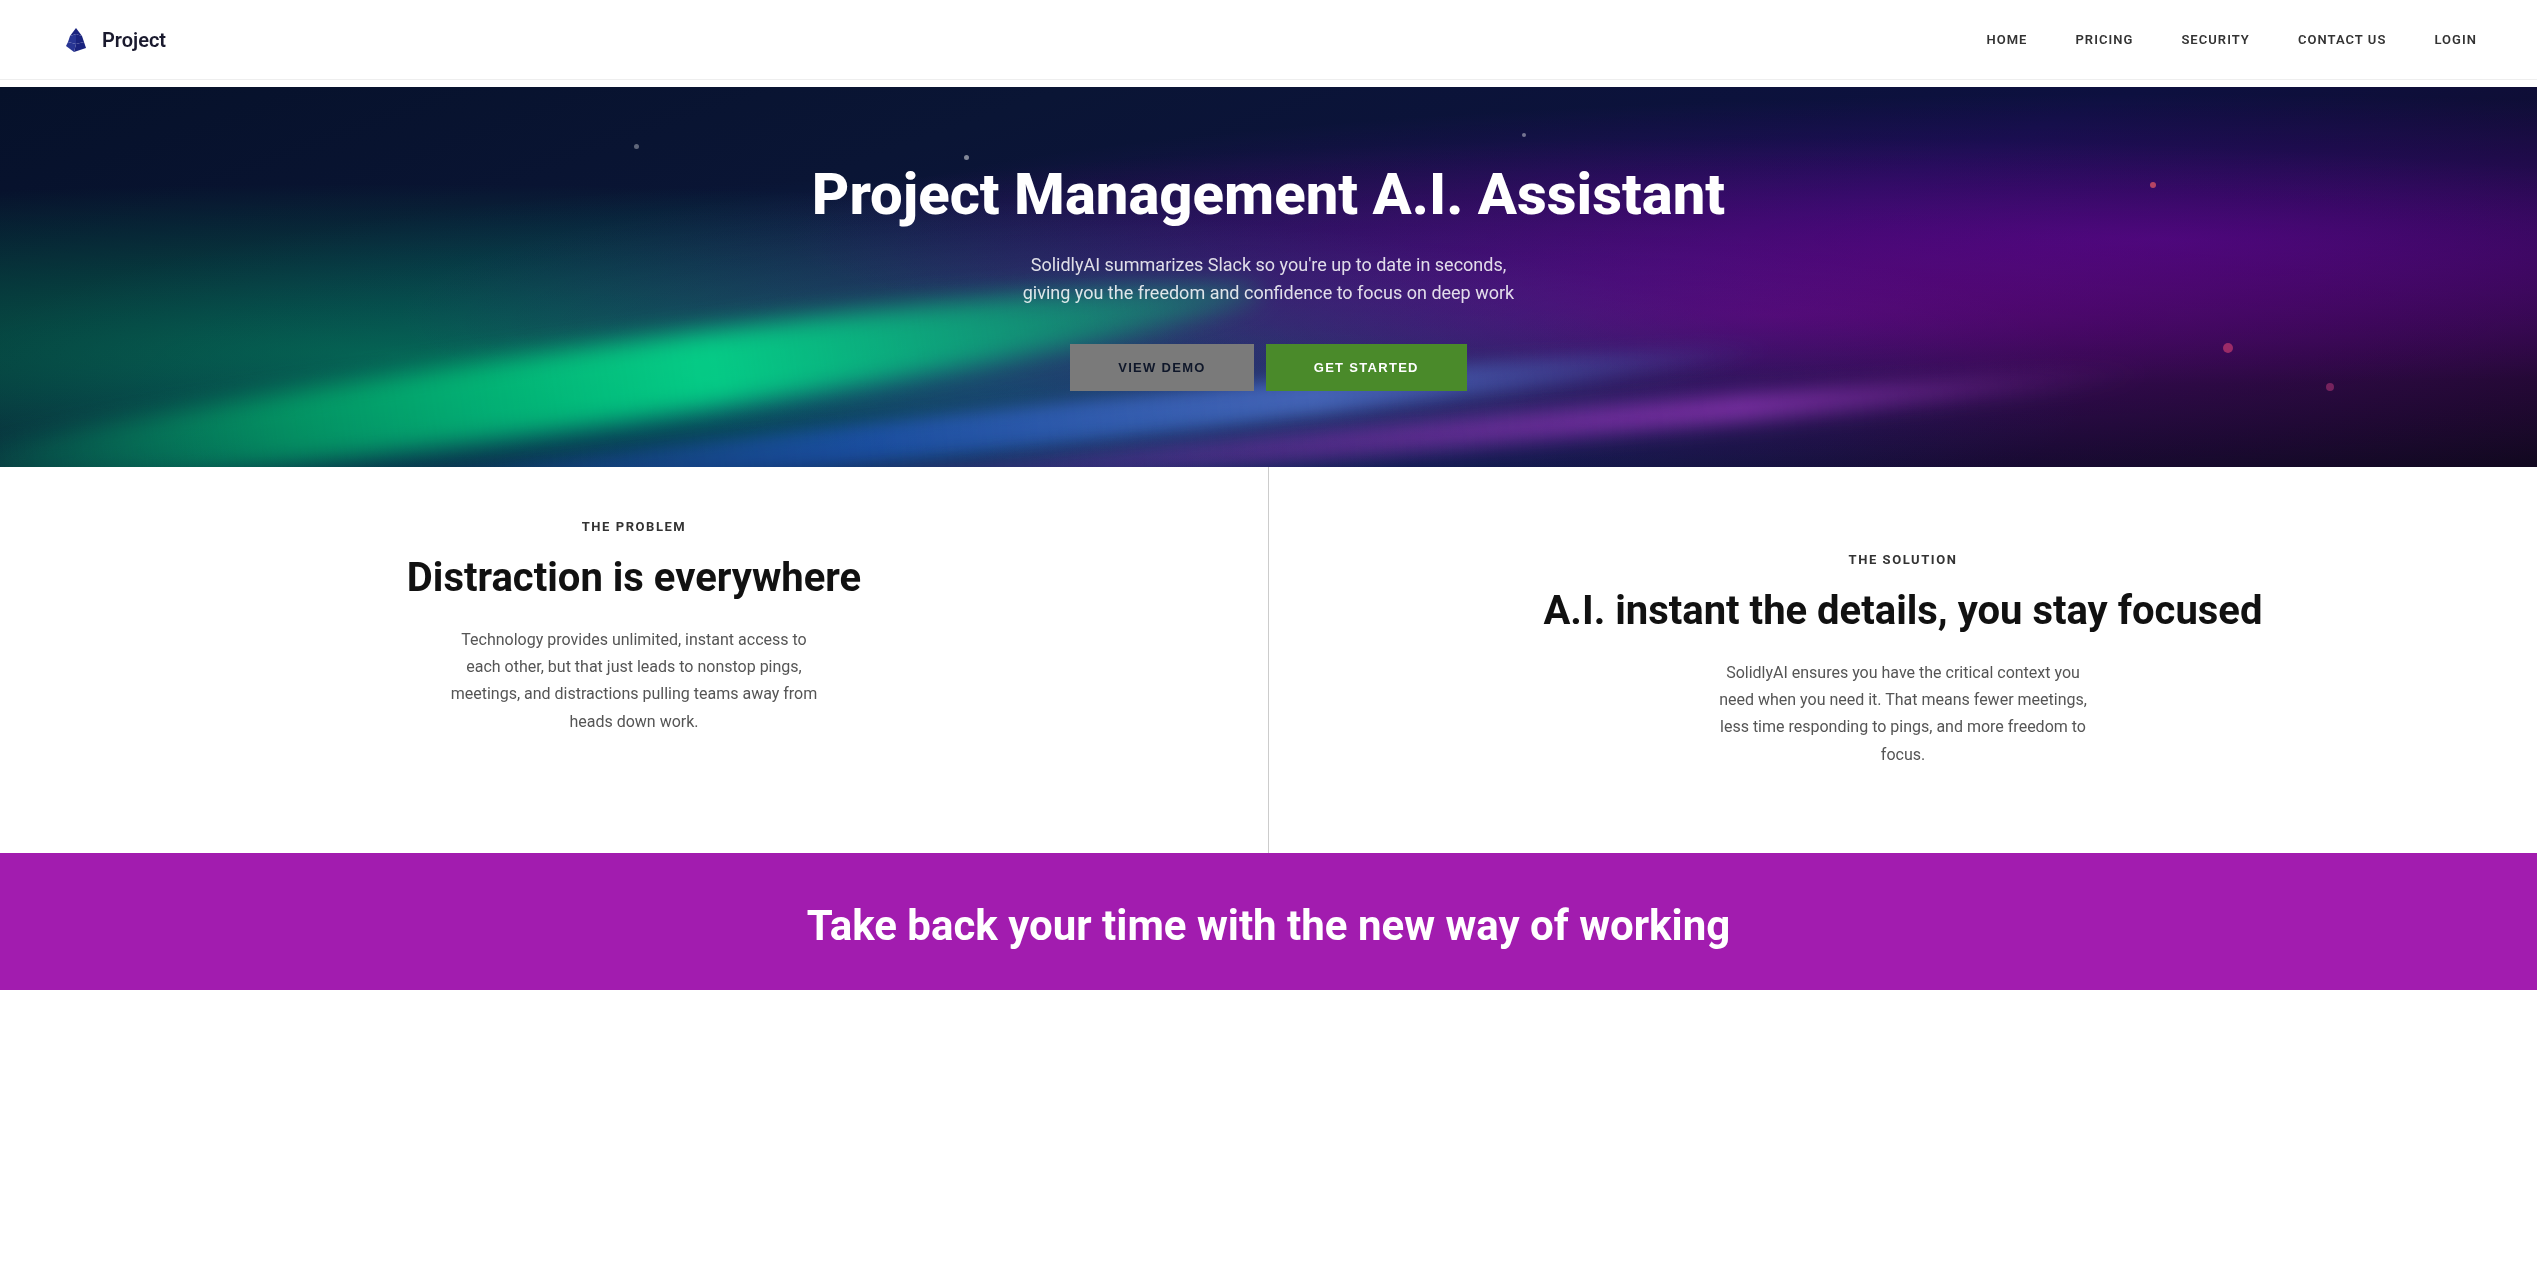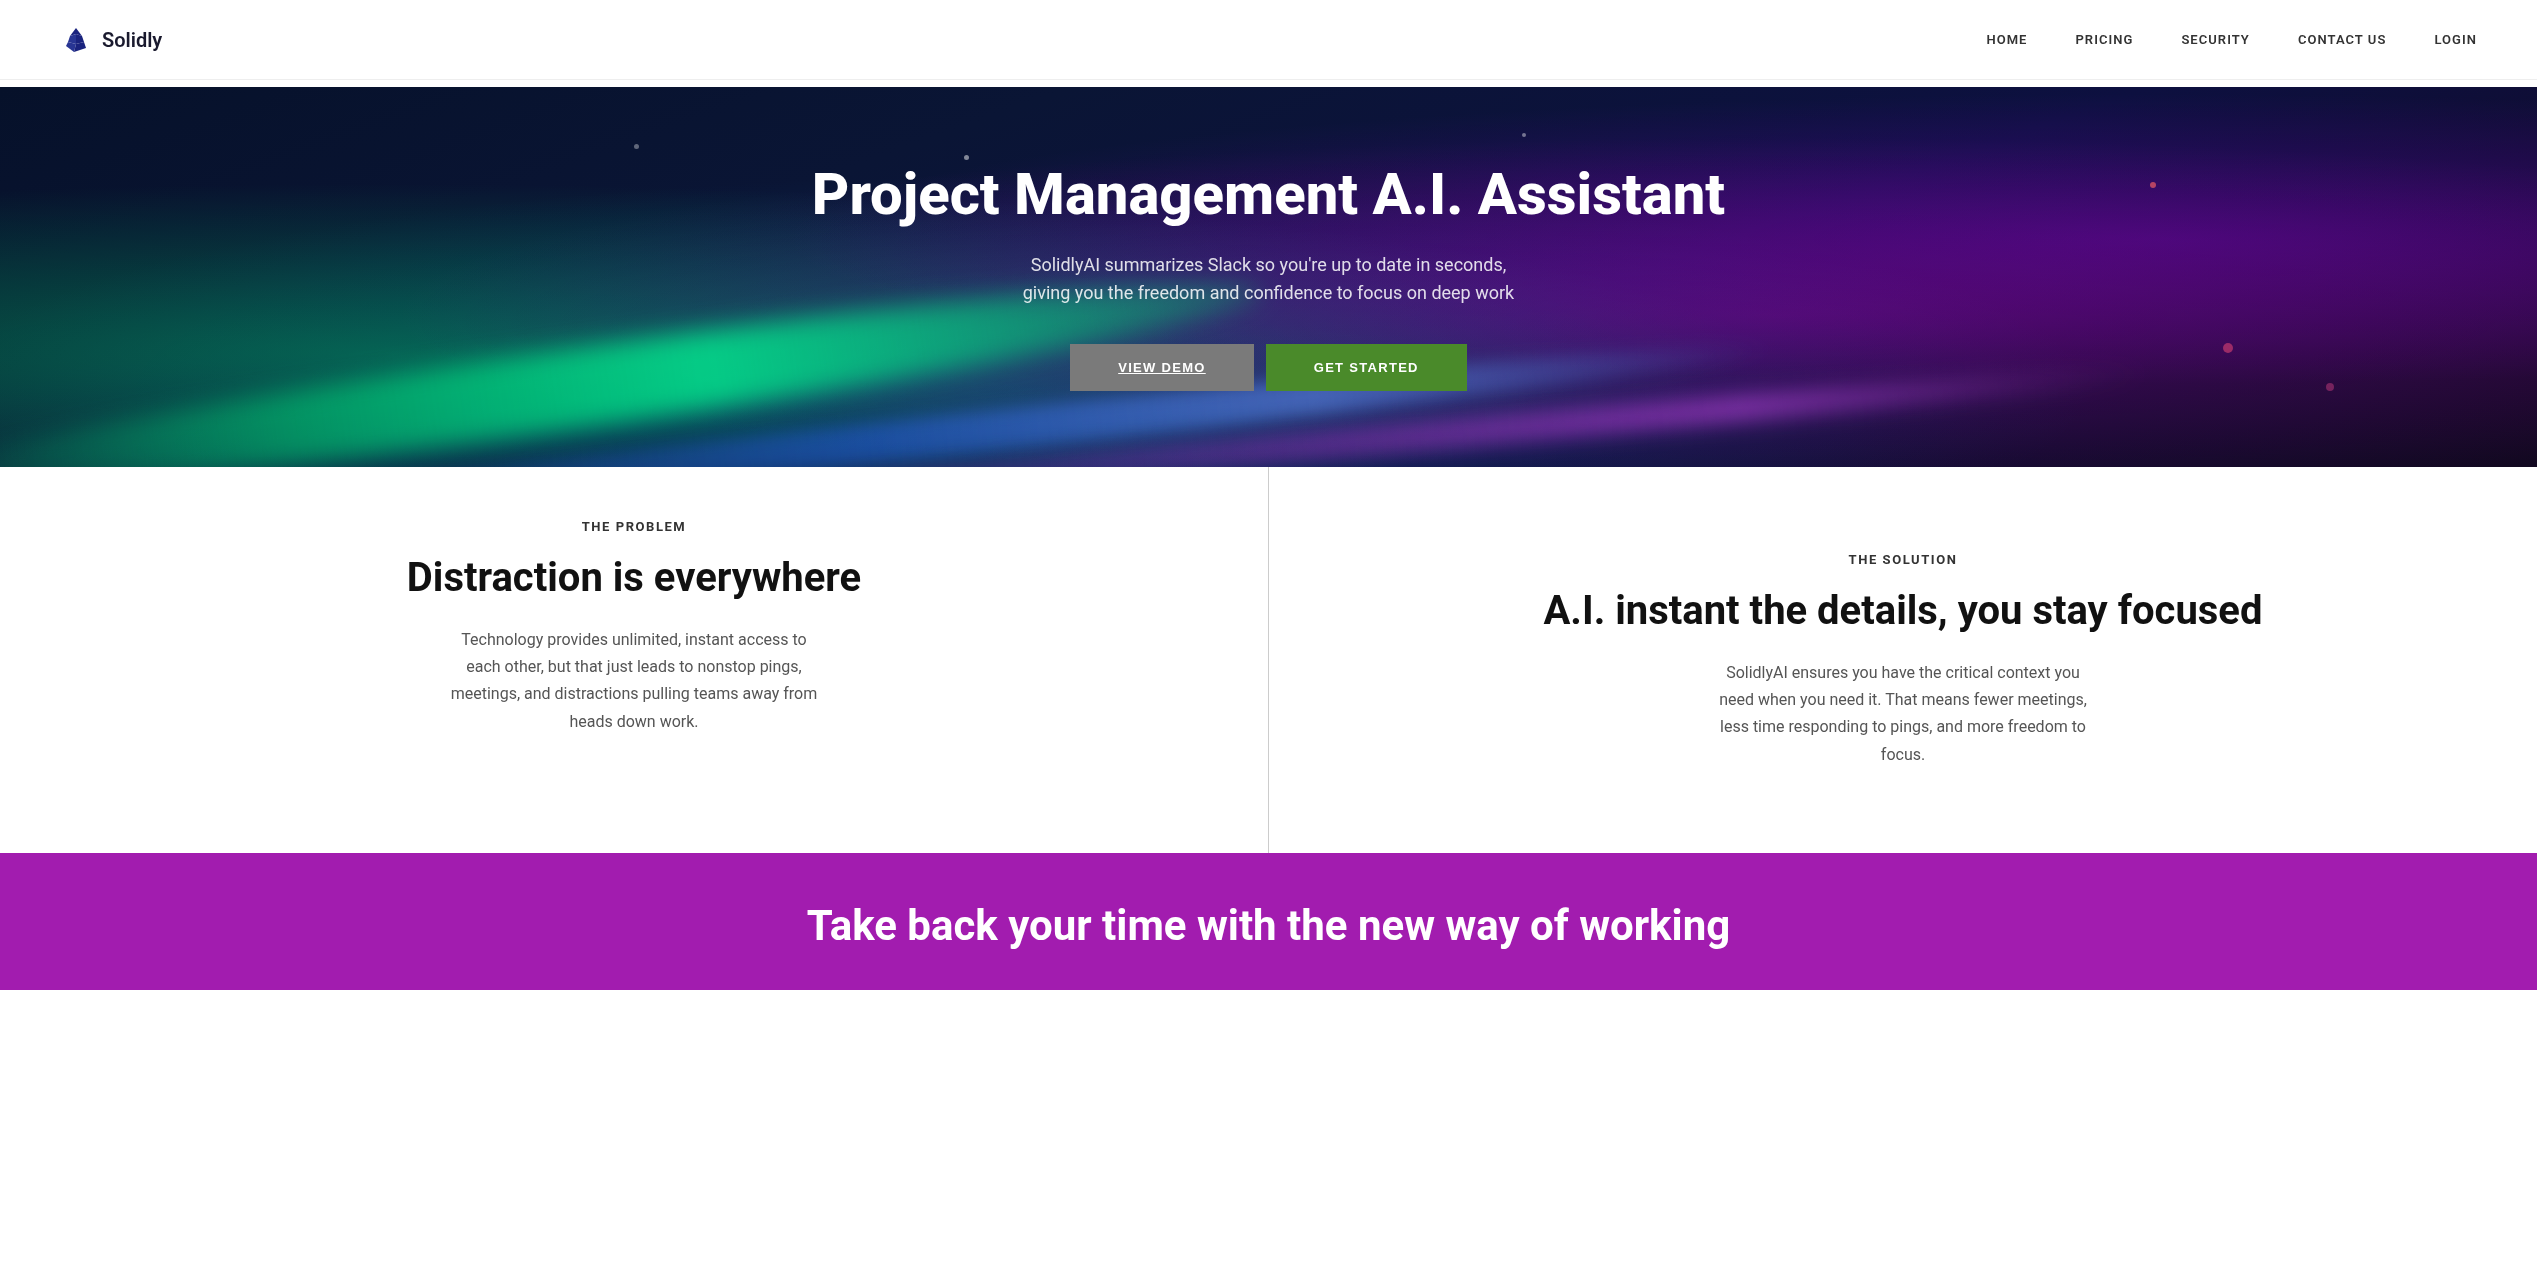--- a/index.html
+++ b/index.html
@@ -148,28 +148,27 @@
 
     .hero-buttons {
       display: flex;
       gap: 12px;
       justify-content: center;
     }
 
     .btn-demo {
       padding: 16px 48px;
       background: #7a7a7a;
-      color: #ffffff;
+      color: #0f172a;
       font-size: 13px;
       font-weight: 700;
       letter-spacing: 0.1em;
       border: none;
       cursor: pointer;
       text-transform: uppercase;
-      text-decoration: underline;
     }
 
     .btn-started {
       padding: 16px 48px;
       background: #4a8a2a;
       color: #fff;
       font-size: 13px;
       font-weight: 700;
       letter-spacing: 0.1em;
       border: none;
@@ -242,21 +241,21 @@
 
 <header>
   <div class="logo-area">
     <svg class="logo-icon" viewBox="0 0 32 32" xmlns="http://www.w3.org/2000/svg">
       <polygon points="16,4 22,12 16,10 10,12" fill="#1a237e"></polygon>
       <polygon points="10,12 16,10 16,20 8,18" fill="#283593"></polygon>
       <polygon points="22,12 24,18 16,20 16,10" fill="#1a237e"></polygon>
       <polygon points="8,18 16,20 14,28 6,22" fill="#283593"></polygon>
       <polygon points="16,20 24,18 26,24 14,28" fill="#1a237e"></polygon>
     </svg>
-    <span class="logo-text">Solidly</span>
+    <span class="logo-text">Project</span>
   </div>
   <nav>
     <a href="#">HOME</a>
     <a href="#">PRICING</a>
     <a href="#">SECURITY</a>
     <a href="#">CONTACT US</a>
     <a href="#">LOGIN</a>
   </nav>
 </header>
 

